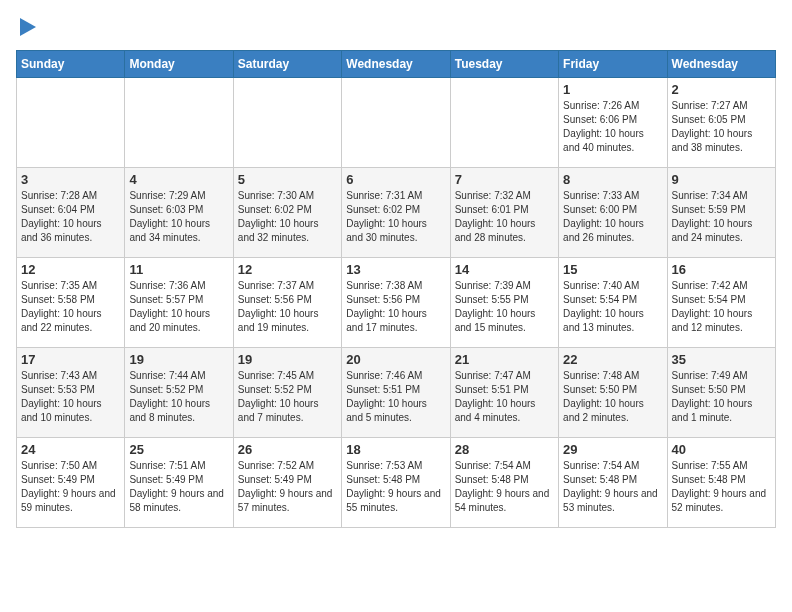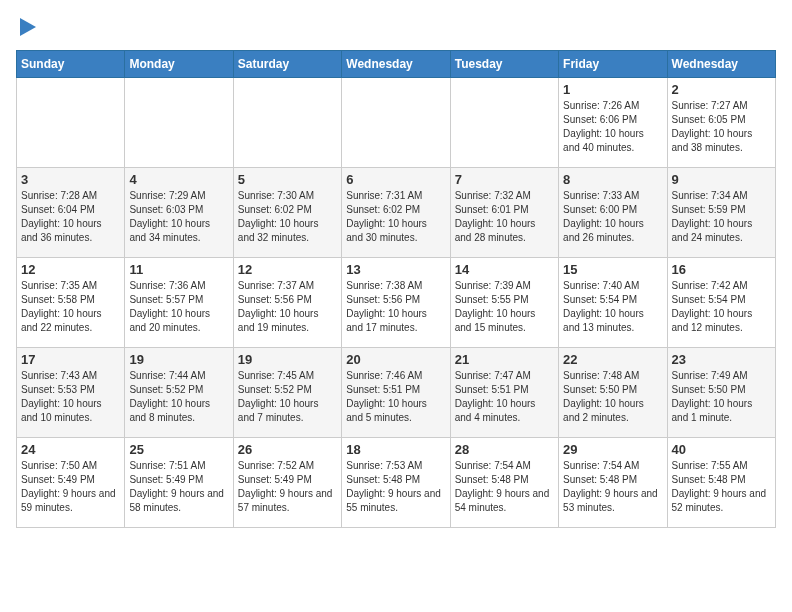--- a/index.html
+++ b/index.html
@@ -205,21 +205,21 @@
         </td>
         <td>
           <span class="day-num">21</span>
           <div class="day-info">Sunrise: 7:47 AM<br>Sunset: 5:51 PM<br>Daylight: 10 hours and 4 minutes.</div>
         </td>
         <td>
           <span class="day-num">22</span>
           <div class="day-info">Sunrise: 7:48 AM<br>Sunset: 5:50 PM<br>Daylight: 10 hours and 2 minutes.</div>
         </td>
         <td>
-          <span class="day-num">23</span>
+          <span class="day-num">35</span>
           <div class="day-info">Sunrise: 7:49 AM<br>Sunset: 5:50 PM<br>Daylight: 10 hours and 1 minute.</div>
         </td>
       </tr>
       <tr>
         <td>
           <span class="day-num">24</span>
           <div class="day-info">Sunrise: 7:50 AM<br>Sunset: 5:49 PM<br>Daylight: 9 hours and 59 minutes.</div>
         </td>
         <td>
           <span class="day-num">25</span>

